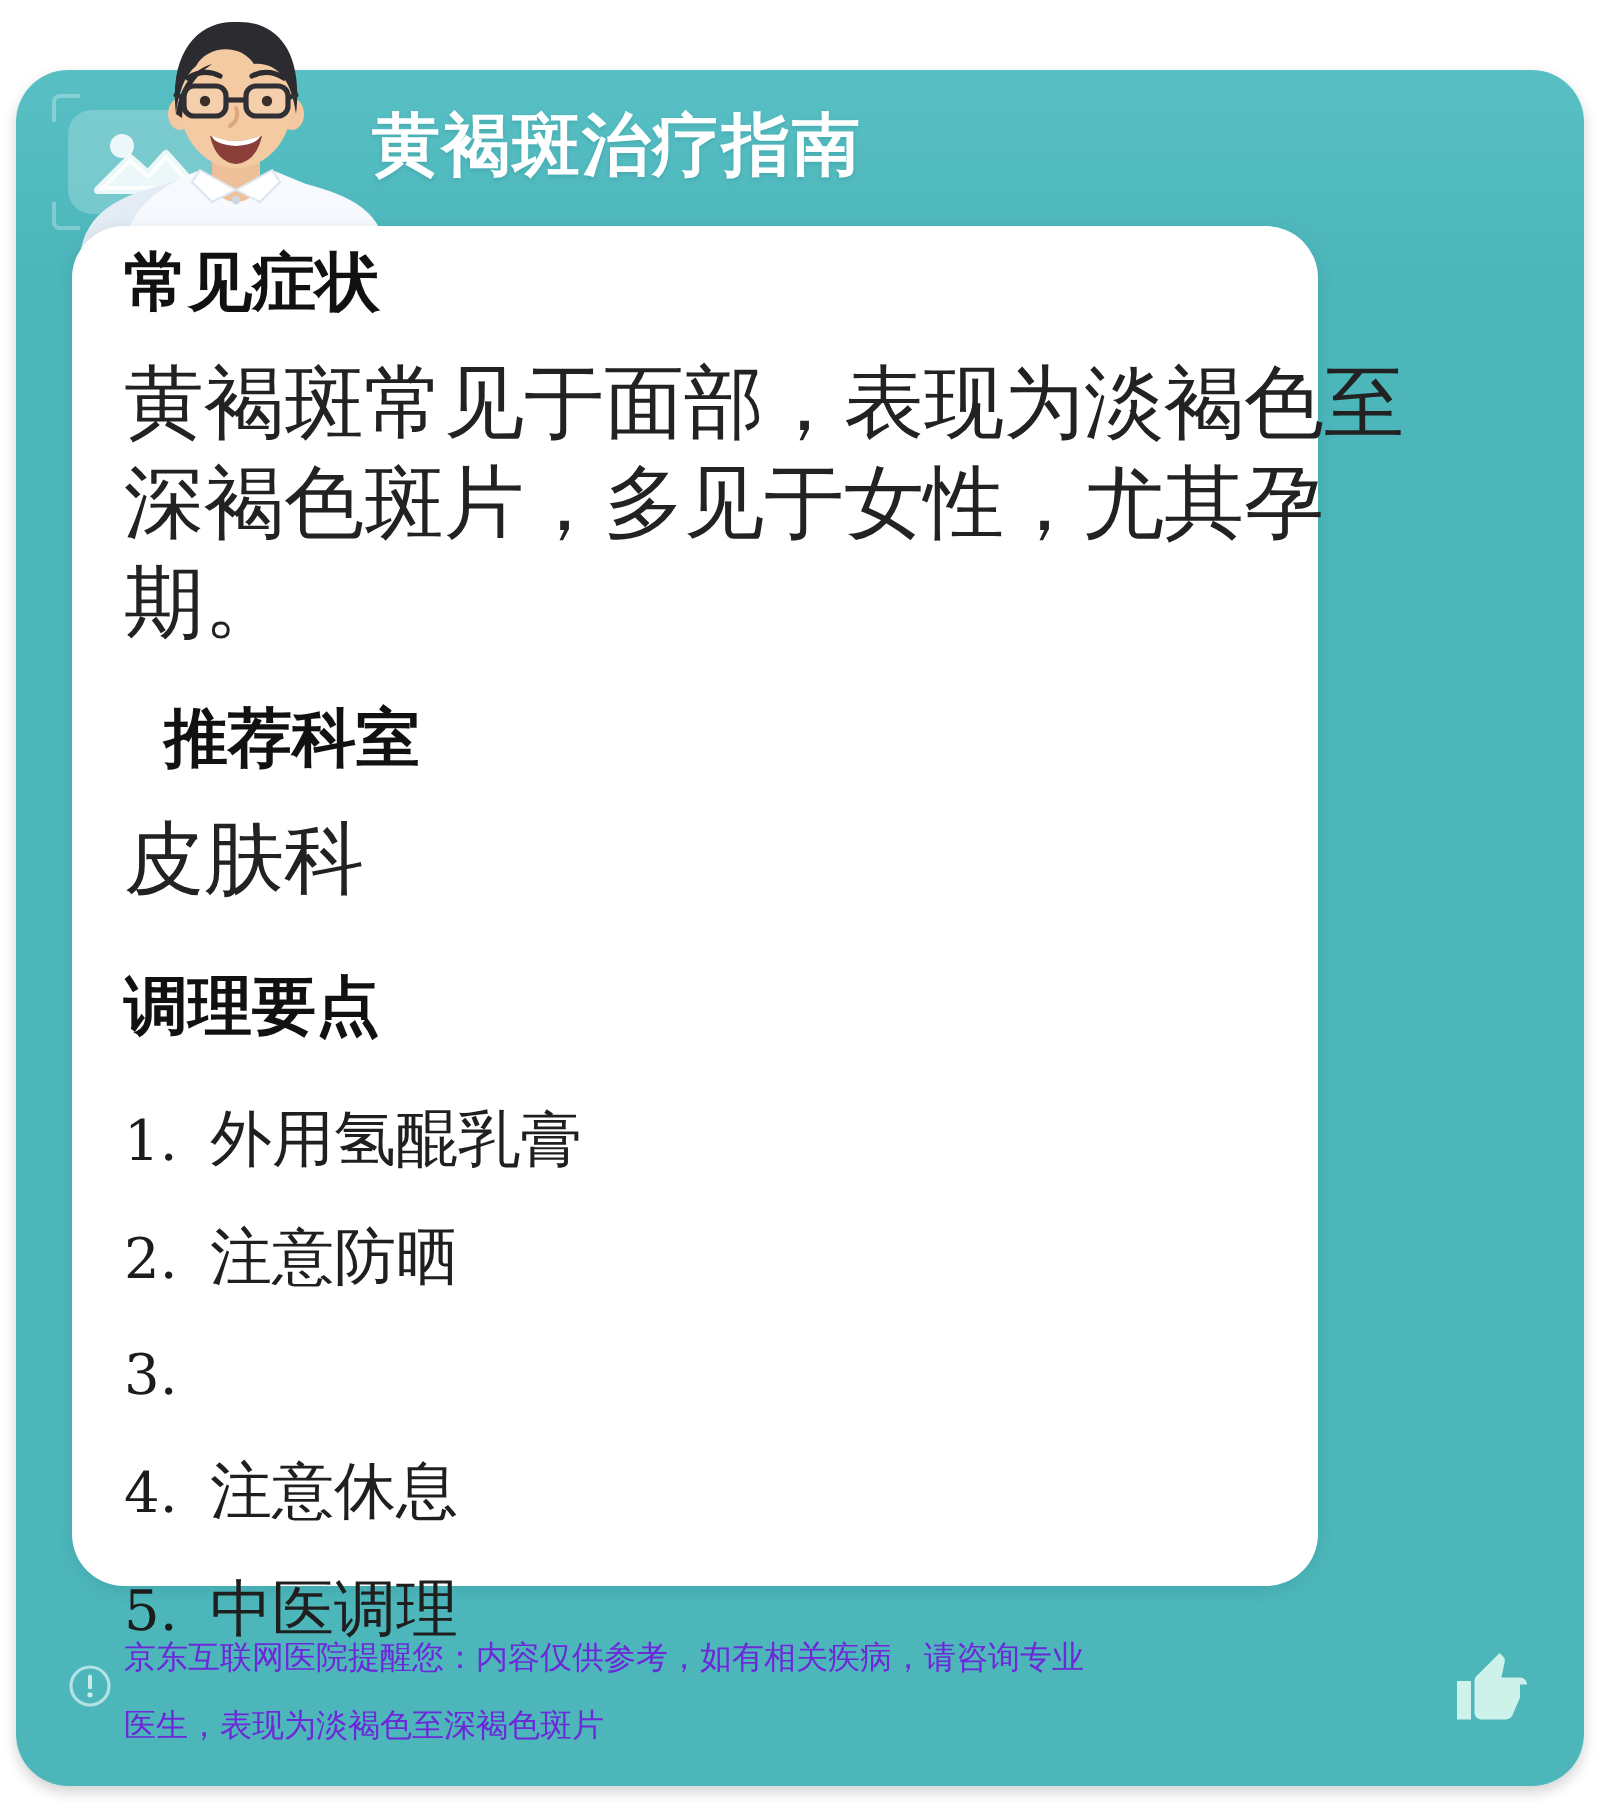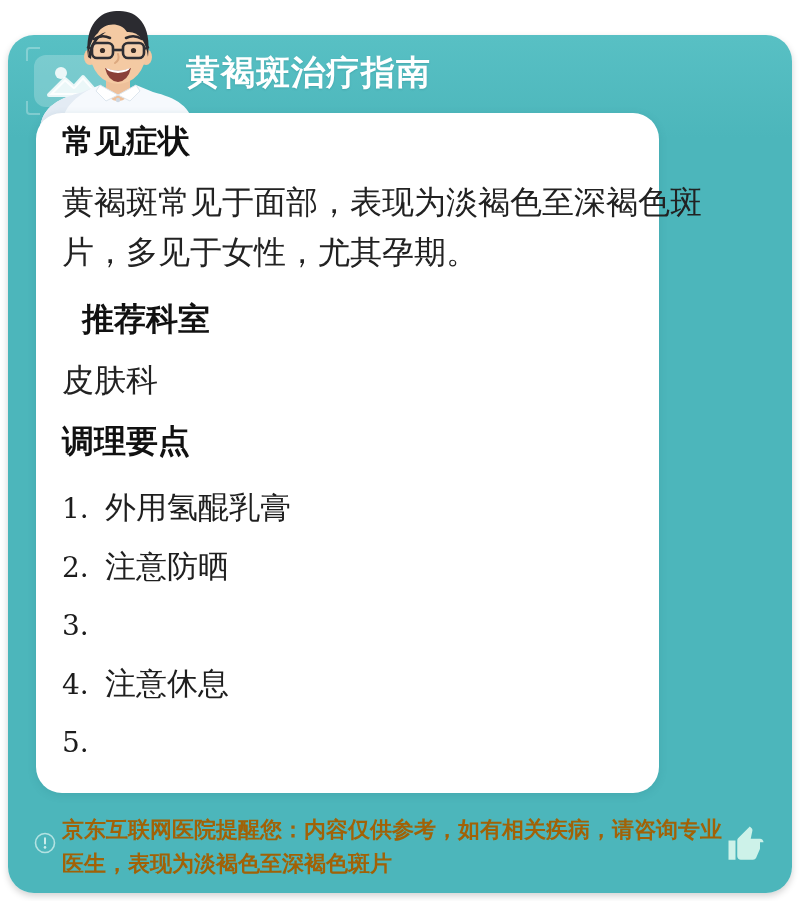--- a/index.html
+++ b/index.html
@@ -47,38 +47,38 @@
   .card{
     position:absolute;left:36px;top:113px;width:623px;height:680px;
     background:#ffffff;border-radius:26px;z-index:4;
     box-sizing:border-box;padding:8px 26px;
     box-shadow:0 2px 8px rgba(30,100,105,0.15);
   }
   .card h2{
     margin:0;font-size:32px;line-height:40px;font-weight:700;color:#111111;
   }
   .card h2.h-mid{margin-top:22px;margin-left:20px;}
-  .card h2.h-mid2{margin-top:16px;}
+  .card h2.h-mid2{margin-top:28px;}
   .card p{
-    margin:16px 0 0 0;font-size:32px;line-height:50px;color:#222222;font-weight:400;
+    margin:16px 0 0 0;font-size:40px;line-height:50px;color:#222222;font-weight:400;
   }
   .card p.symptoms{width:660px;}
   .list{margin-top:26px;}
   .li{display:flex;align-items:baseline;line-height:42px;margin-bottom:16px;}
   .li .num{
     font-family:"DejaVu Serif",serif;font-size:28px;color:#1c1c1c;
     margin-right:13px;min-width:30px;
   }
   .li .li-text{font-size:31px;color:#1f1f1f;}
 
   
   .footer-icon{position:absolute;left:33px;top:831px;width:24px;height:24px;z-index:2;}
   .footer-text{
     position:absolute;left:62px;top:813px;width:676px;z-index:2;
-    font-size:22px;line-height:34px;color:#a16207;font-weight:bold;
+    font-size:16px;line-height:34px;color:#6d28d9;
   }
   .footer-text span{display:block;}
   .thumb{
     position:absolute;left:725px;top:823px;width:42px;height:42px;z-index:2;cursor:pointer;
   }
 </style>
 </head>
 <body>
 
 <div class="page">
@@ -160,20 +160,21 @@
       </div>
       <div class="li">
         <span class="num">3.</span>
       </div>
       <div class="li">
         <span class="num">4.</span>
         <span class="li-text">注意休息</span>
       </div>
       <div class="li">
         <span class="num">5.</span>
+        <span class="li-text">中医调理</span>
       </div>
     </div>
   </div>
 
   <div class="footer-icon">
     <svg width="24" height="24" viewBox="0 0 24 24">
       <circle cx="12" cy="12" r="9.5" fill="none" stroke="rgba(235,250,248,0.65)" stroke-width="1.6"></circle>
       <path d="M12 7.3 L12 12.6" stroke="rgba(235,250,248,0.8)" stroke-width="2" stroke-linecap="round"></path>
       <circle cx="12" cy="16.4" r="1.3" fill="rgba(235,250,248,0.8)"></circle>
     </svg>

